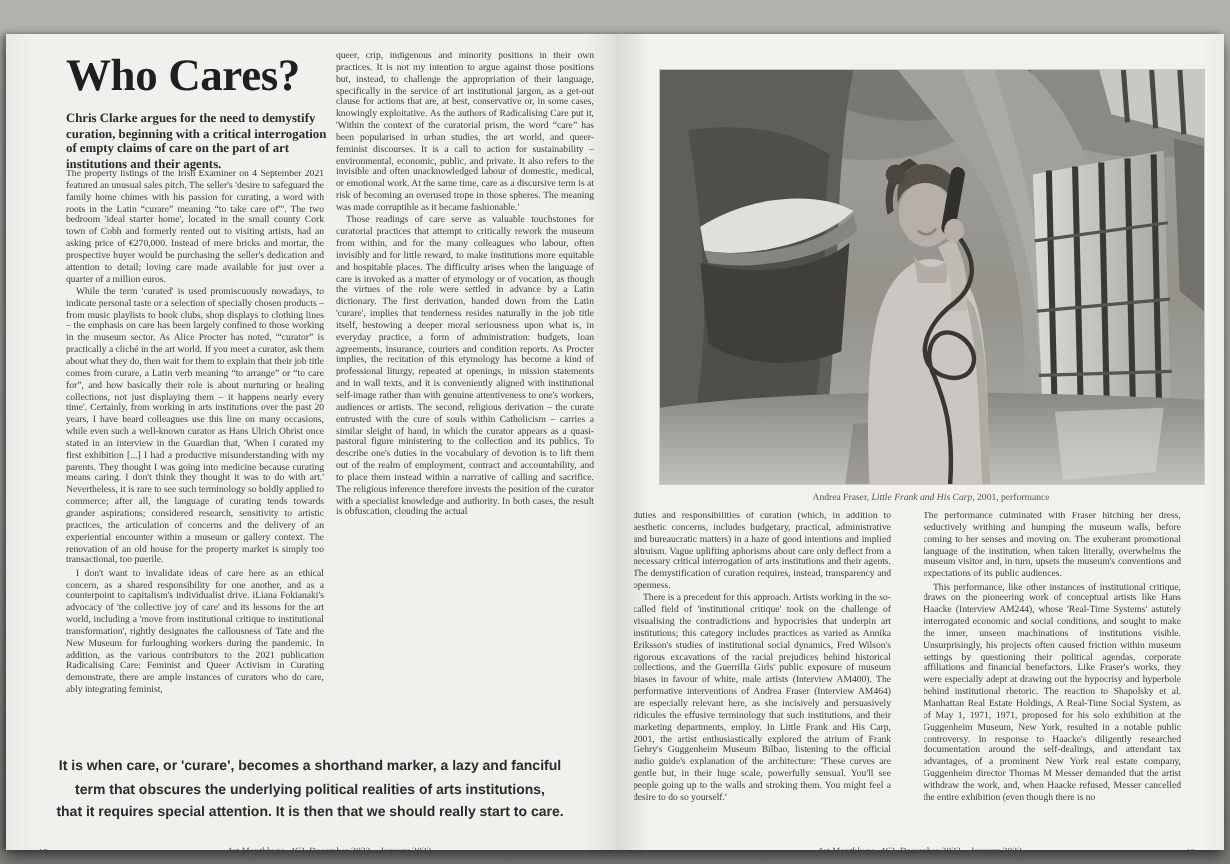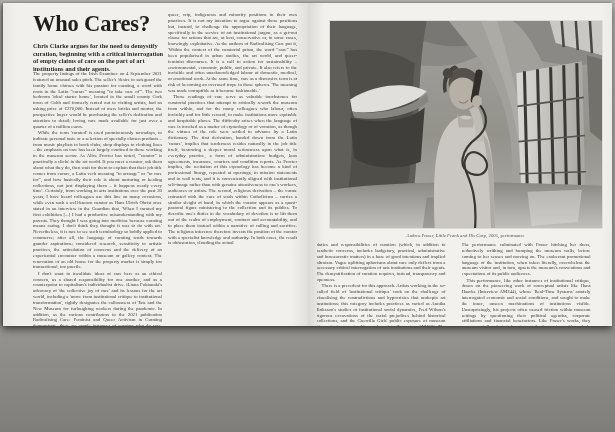--- a/index.html
+++ b/index.html
@@ -3,21 +3,21 @@
 <meta charset="utf-8">
 <style>
   * { margin:0; padding:0; box-sizing:border-box; }
   html,body { width:615px; height:432px; overflow:hidden; }
   body {
     font-family:"Liberation Serif", serif;
     background:linear-gradient(180deg,#b3b2ae 0%,#a3a29e 60%,#7f7e7a 100%);
     position:relative;
   }
   .spread {
-    position:absolute; left:3px; top:3px; width:609px; height:323px;
+    position:absolute; left:3px; top:17px; width:609px; height:408px;
     display:flex; box-shadow:0 4px 7px rgba(0,0,0,.5), -2px 0 3px rgba(0,0,0,.35);
   }
   .page { position:relative; width:50%; height:100%; overflow:hidden; }
   .page-left  { background:linear-gradient(90deg,#e9e8e4 0,#f1f0ec 14px,#f1f0ec calc(100% - 16px),#e0dfdb 100%); }
   .page-right { background:linear-gradient(90deg,#d9d8d4 0,#f2f1ed 16px,#f2f1ed calc(100% - 10px),#eceae6 100%); }
 
   .headline {
     position:absolute; left:30px; top:9px;
     font-size:22.5px; line-height:24px; font-weight:700; color:#201f1d; letter-spacing:-.2px;
   }

